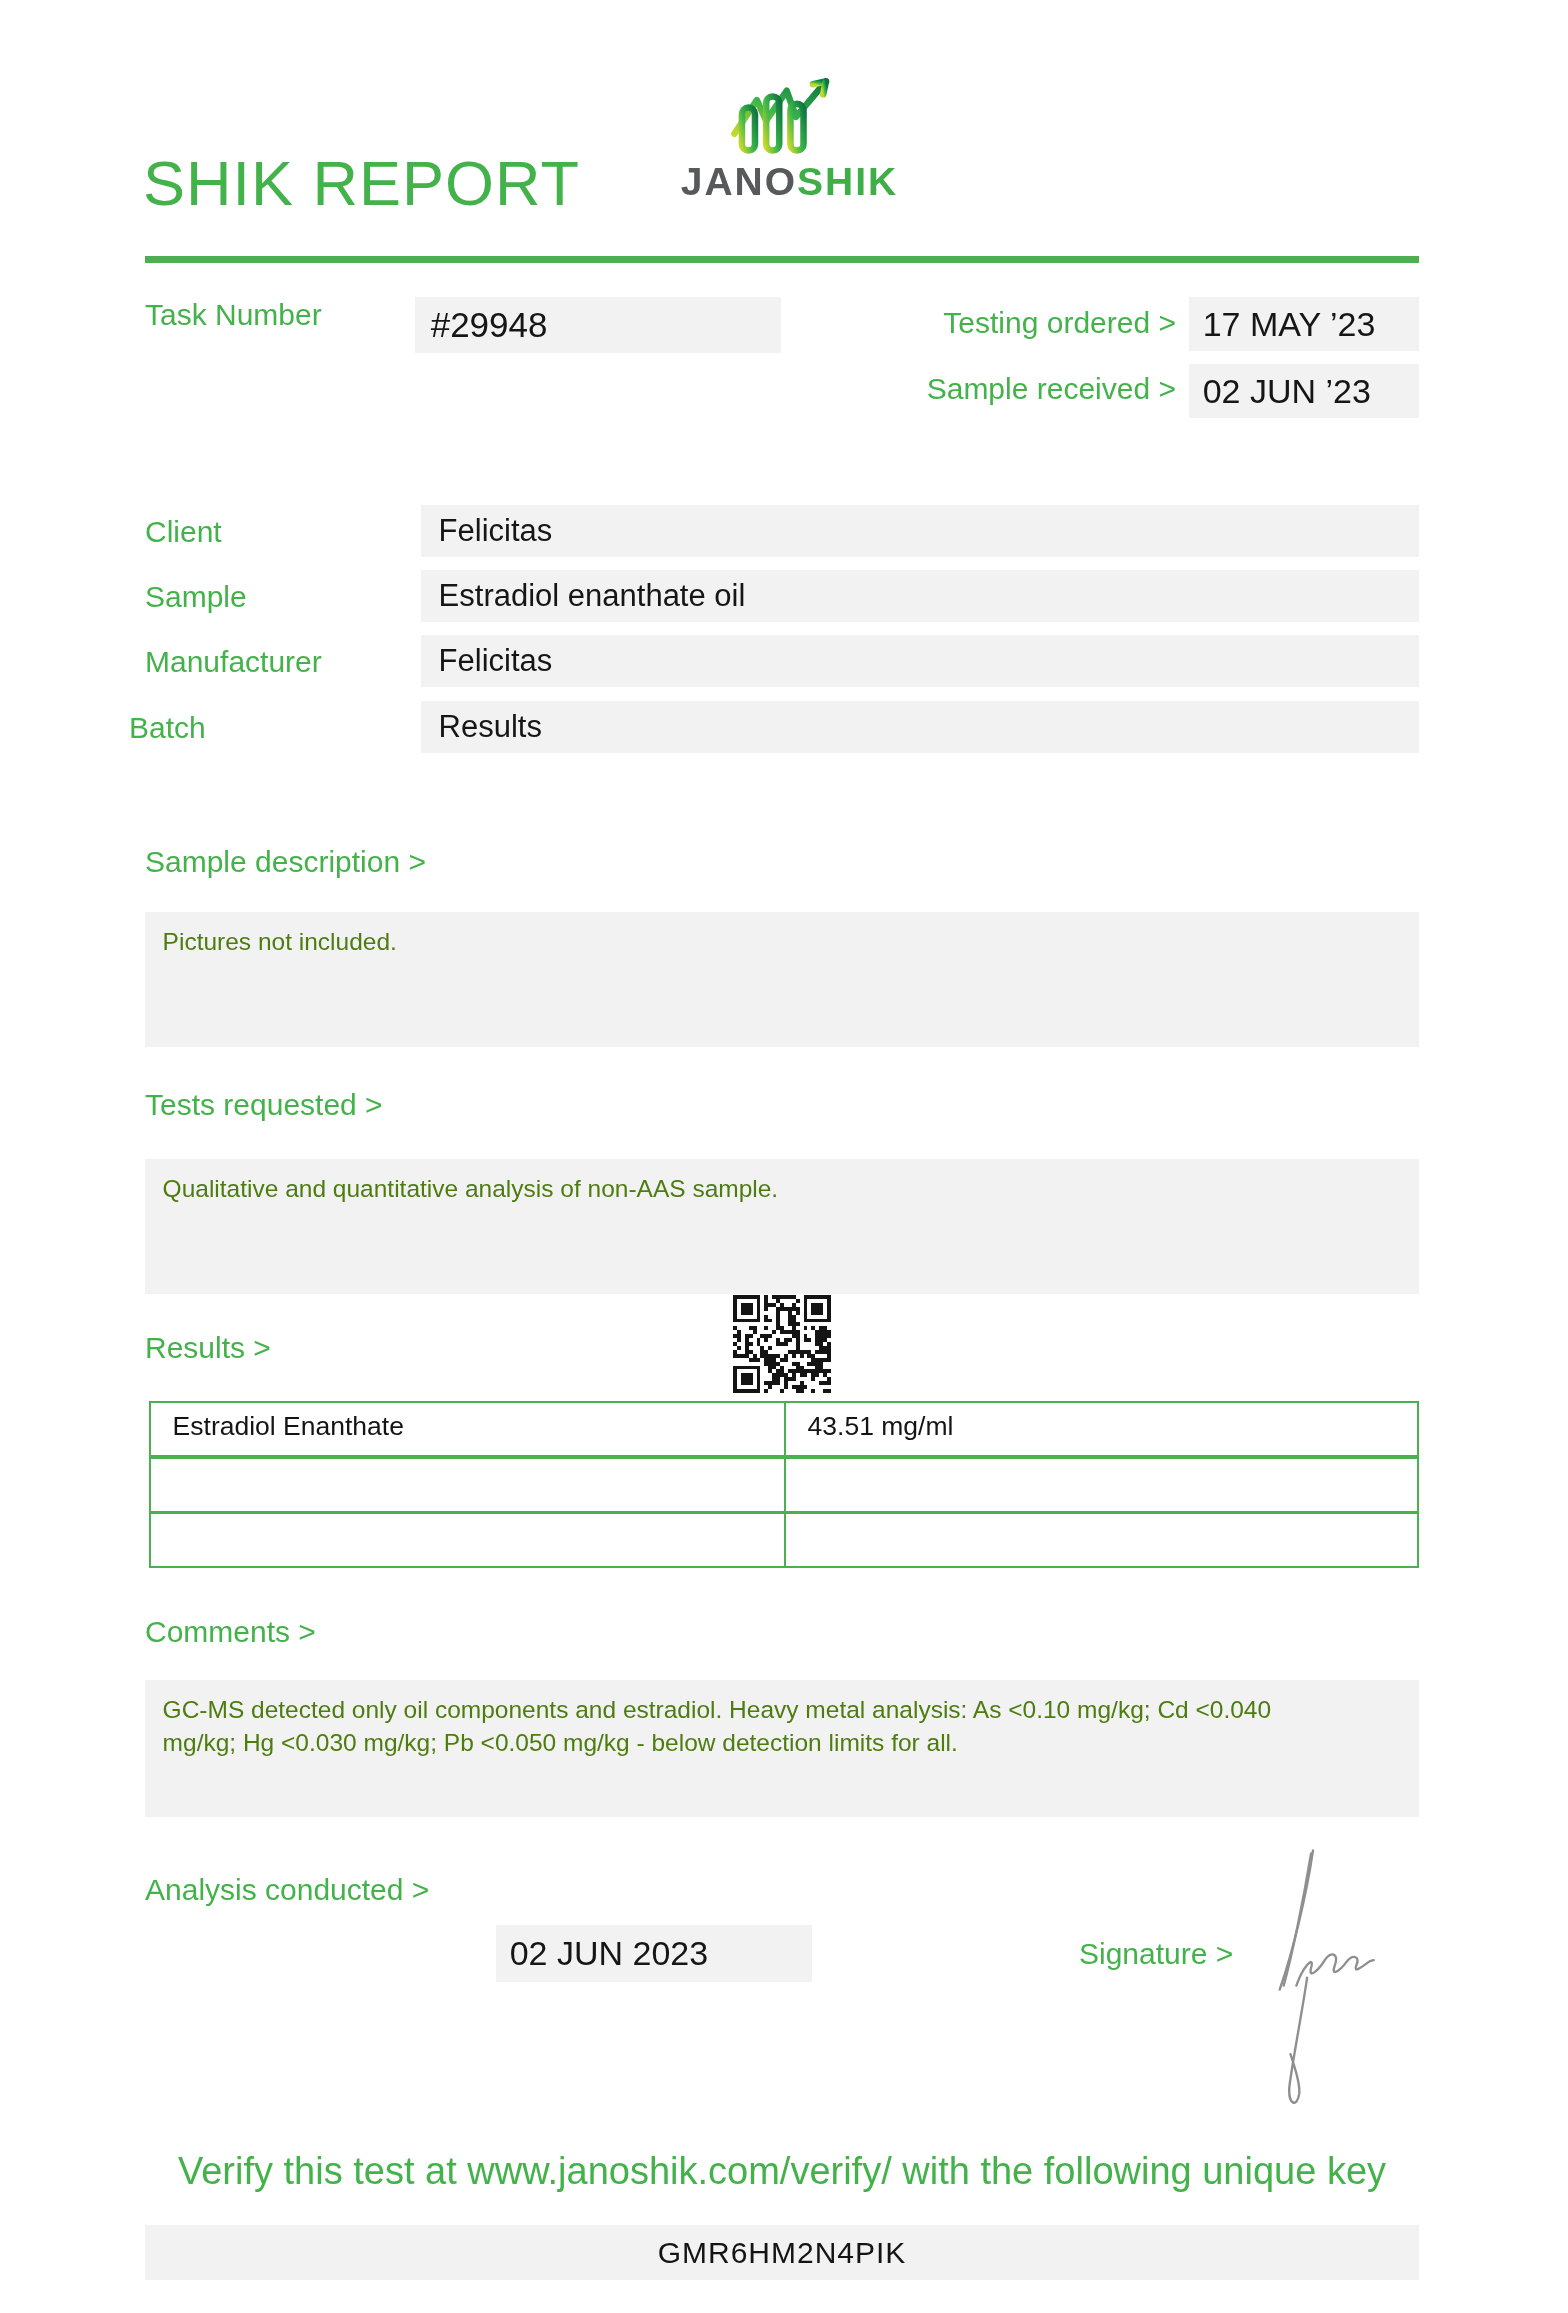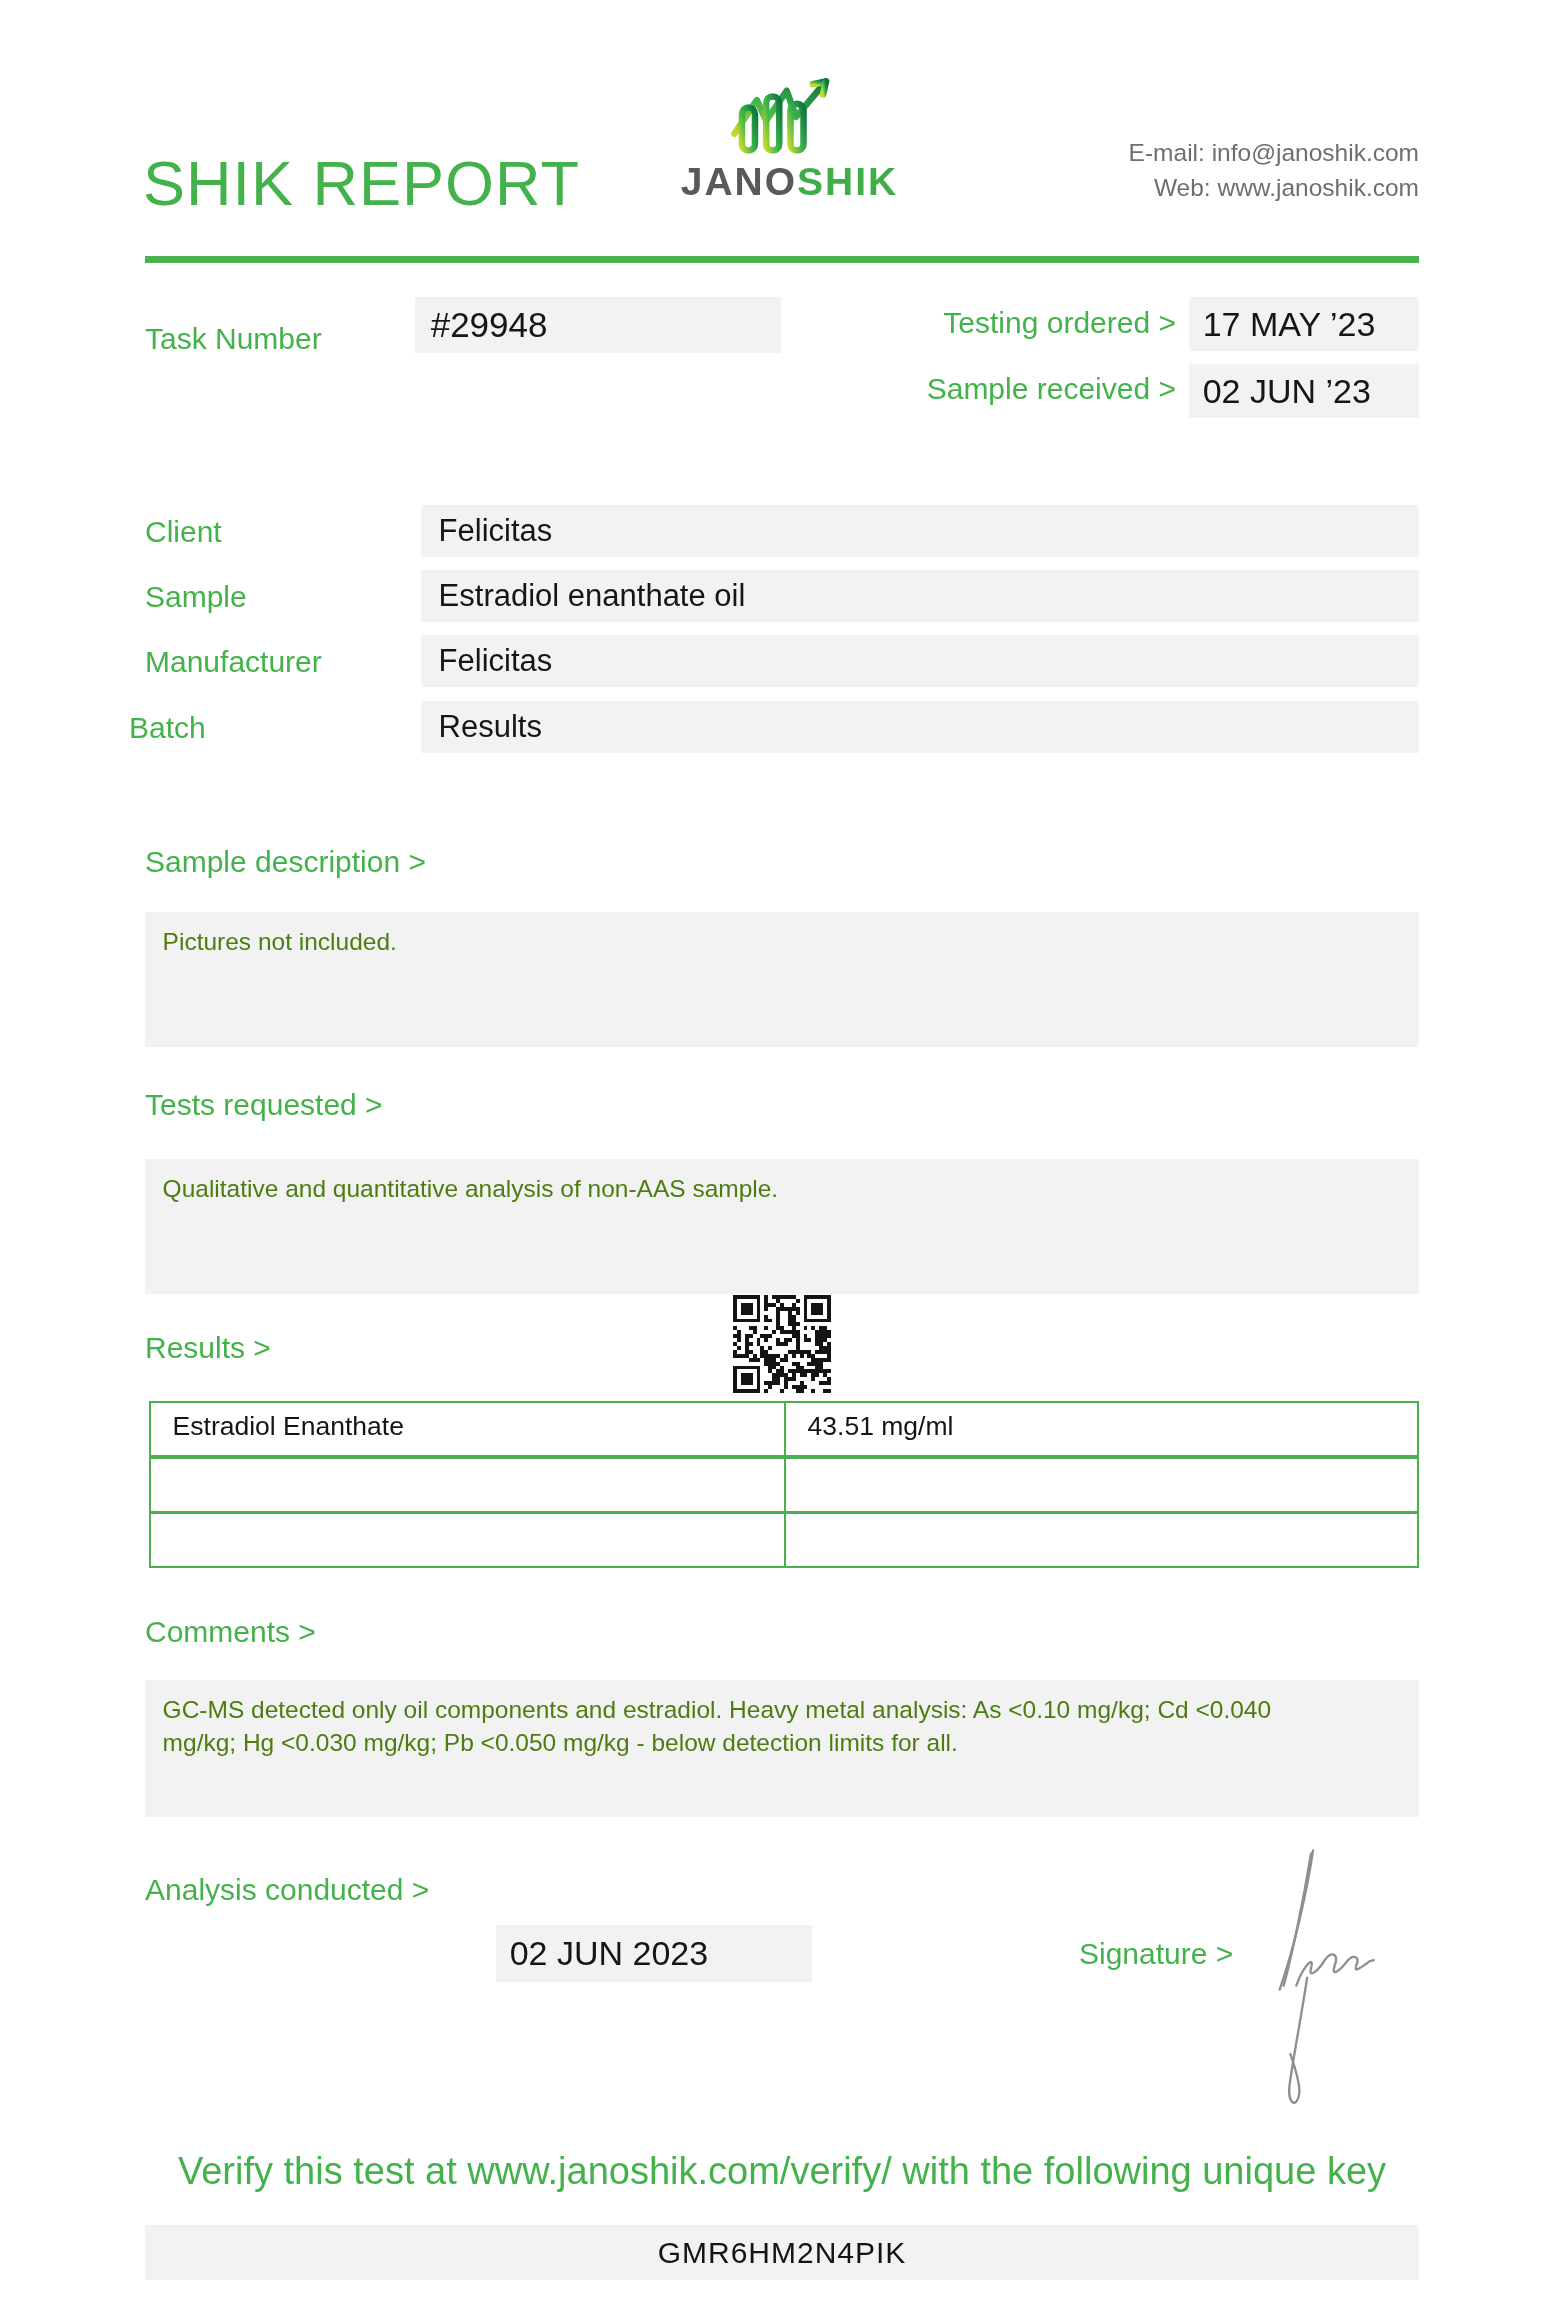--- a/index.html
+++ b/index.html
@@ -19,21 +19,21 @@
   .logo-jano { color:#58595b; }
   .logo-shik { color:#3fae49; }
 
   .contact { right:149px; top:135px; text-align:right; font-size:24.5px; line-height:35px; color:#6d6e71; }
 
   .divider { left:145px; top:256px; width:1274px; height:6.9px; background:#4caf50; }
 
   .label { font-size:30px; color:#44b24a; }
   .value-box { position:absolute; background:#f2f2f2; }
 
-  .task-label { left:145px; top:322px; }
+  .task-label { left:145px; top:298px; }
   .task-box { left:415px; top:297px; width:366px; height:56px; }
   .task-box span { display:block; padding-left:15.7px; line-height:56px; font-size:35px; }
 
   .meta-label { left:833px; width:343px; text-align:right; }
   .meta-label-1 { top:306px; }
   .meta-label-2 { top:372px; }
   .date-box { left:1189px; width:230px; height:54px; }
   .date-box-1 { top:297px; }
   .date-box-2 { top:364px; }
   .date-box span { display:block; padding-left:13.7px; line-height:54px; font-size:34px; }
@@ -98,24 +98,20 @@
         <path d="M104,8 L90,11"></path>
         <path d="M104,8 L101,22"></path>
         <rect x="14" y="36" width="14" height="46" rx="7"></rect>
         <rect x="40" y="24" width="14" height="58" rx="7"></rect>
         <rect x="66" y="32" width="14" height="50" rx="7"></rect>
       </g>
     </svg>
     <div class="logo-text"><span class="logo-jano">JANO</span><span class="logo-shik">SHIK</span></div>
   </div>
 
-  <div class="abs contact">
-    <div><span>E-mail:</span> <span>info@janoshik.com</span></div>
-    <div><span>Web:</span> <span>www.janoshik.com</span></div>
-  </div>
 
   <div class="abs divider"></div>
 
   <div class="abs label task-label">Task Number</div>
   <div class="value-box task-box graybox">
       <span>#29948</span>
     </div>
 
   <div class="abs label meta-label meta-label-1">Testing ordered &gt;</div>
   <div class="value-box date-box date-box-1 graybox">

